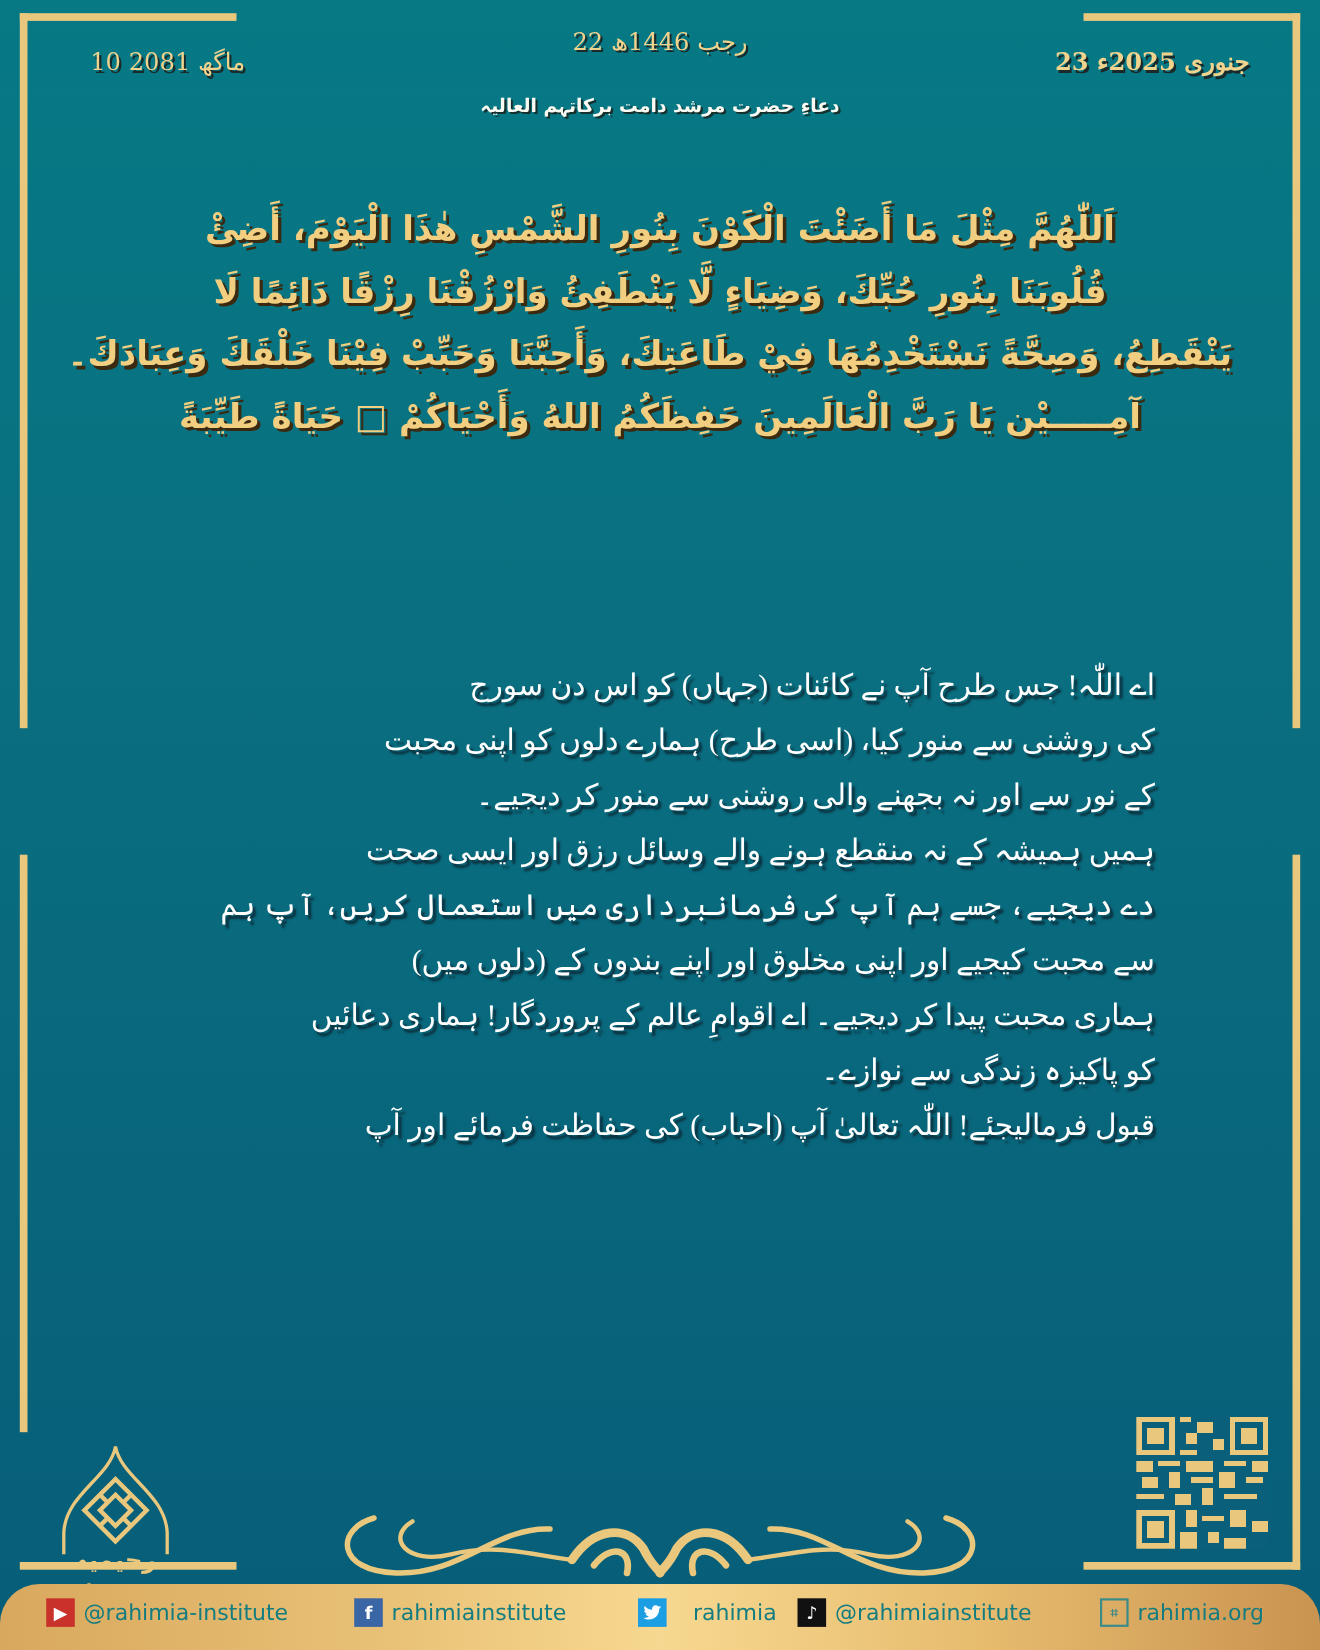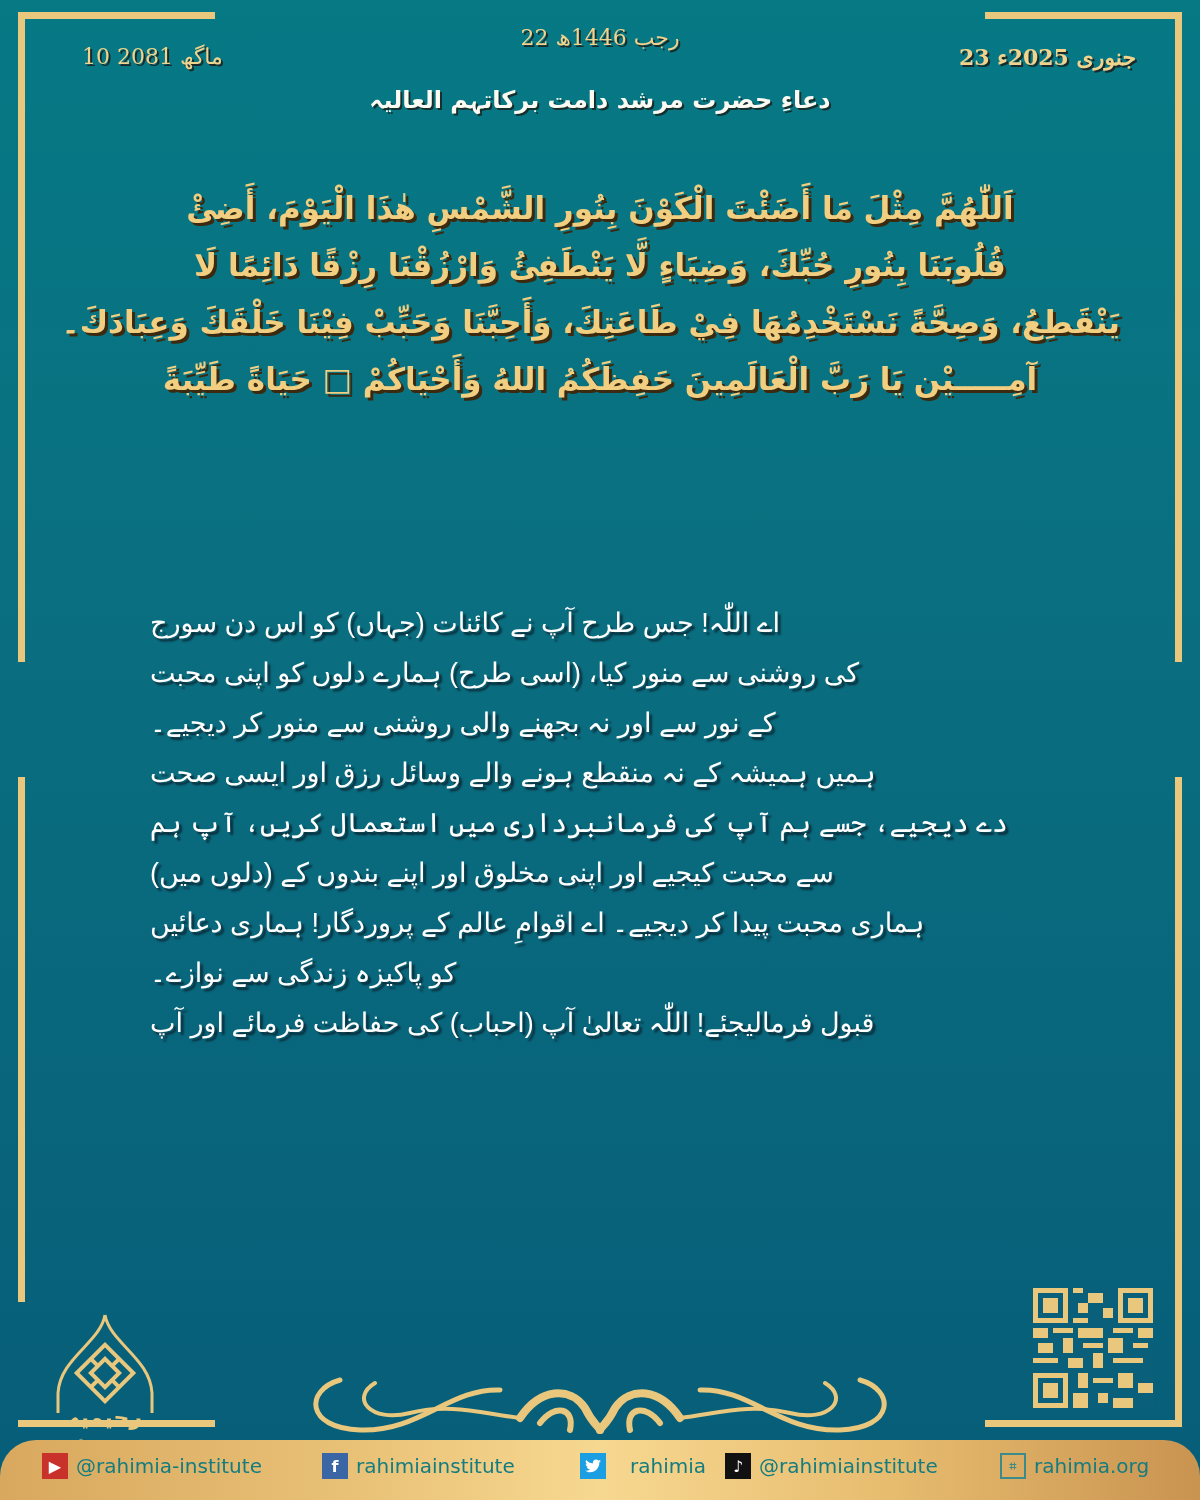--- a/index.html
+++ b/index.html
@@ -18,30 +18,30 @@
   .f-bot-l{left:18px;top:1420px;width:197px;height:7px;}
   .f-bot-r{left:985px;top:1420px;width:197px;height:7px;}
 
   .date{position:absolute;font-family:"DejaVu Serif",serif;color:#f0d38d;font-size:22px;
     text-shadow:2px 2px 0 #1a2a2a;}
   .date-l{left:82px;top:44px;}
   .date-c{left:0;right:0;top:25px;text-align:center;}
   .date-r{right:64px;top:44px;font-weight:bold;}
 
   .title{position:absolute;left:0;right:0;top:86px;text-align:center;color:#fbfbf3;
-    font-family:"DejaVu Sans",sans-serif;font-weight:bold;font-size:24px;direction:rtl;
+    font-family:"DejaVu Sans",sans-serif;font-weight:bold;font-size:17px;direction:rtl;
     text-shadow:2px 2px 0 #16302e;}
 
   .arabic{position:absolute;left:80px;right:80px;top:180px;text-align:center;direction:rtl;
     color:#f2cf80;font-family:"DejaVu Sans",sans-serif;font-weight:bold;font-size:31px;
     line-height:57px;text-shadow:3px 3px 0 #3b2a10;}
   .arabic div{white-space:nowrap;}
 
-  .urdu{position:absolute;left:150px;right:150px;top:598px;text-align:left;direction:rtl;
-    color:#ffffff;font-family:Liberation Sans, sans-serif;font-size:27px;line-height:50px;
+  .urdu{position:absolute;left:150px;right:150px;top:598px;text-align:right;direction:rtl;
+    color:#ffffff;font-family:Liberation Serif, serif;font-size:27px;line-height:50px;
     text-shadow:3px 3px 2px #0b2e3b;}
   .urdu div{white-space:nowrap;}
 
   .logo{position:absolute;left:40px;top:1313px;width:130px;height:140px;}
   .qr{position:absolute;left:1033px;top:1288px;width:120px;height:120px;}
   .ornament{position:absolute;left:300px;top:1368px;width:600px;height:72px;}
 
   .footer{position:absolute;left:0;top:1440px;width:1200px;height:60px;
     border-radius:36px 36px 0 0;
     background:linear-gradient(90deg,#d8a85e 0%,#e9c277 30%,#f7d890 50%,#e6bb6e 75%,#c99350 100%);}

